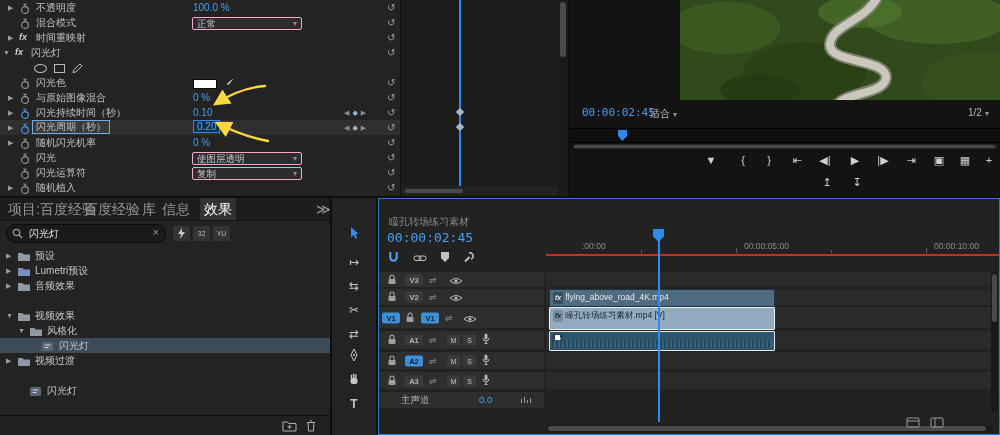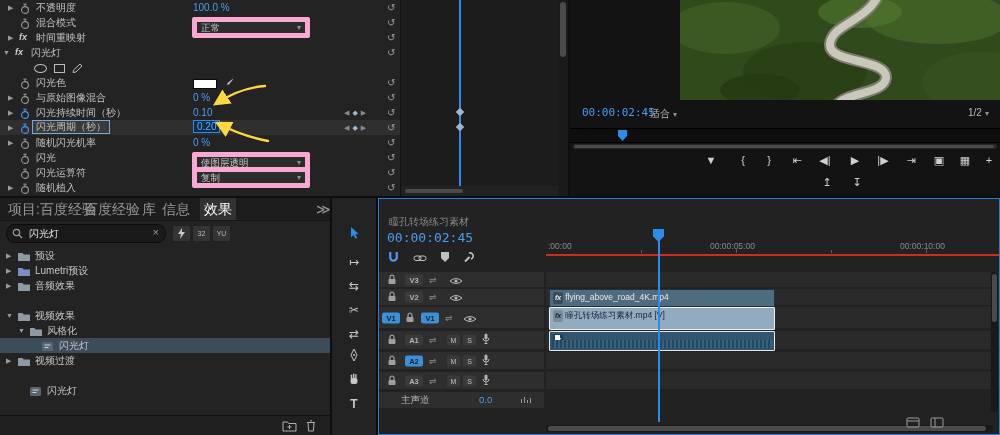--- a/index.html
+++ b/index.html
@@ -14,21 +14,21 @@
   .r.sel{background:#2f2f2f;}
   .tw{position:absolute;left:8px;font-size:7px;color:#9a9a9a;}
   .sw{position:absolute;left:20px;top:2.5px;width:10px;height:11px;color:#9a9a9a;}
   .sw.on{color:#4a9df0;}
   .sw svg{stroke:currentColor;fill:none;stroke-width:1.1px;}
   .fxb{position:absolute;left:19px;font-style:italic;font-weight:bold;font-size:9px;color:#cfcfcf;}
   .lbl{position:absolute;left:36px;color:#c2c2c2;}
   .val{position:absolute;left:193px;color:#4a9df0;}
   .lblbox{border:1px solid #76a9dd;background:#3a3a3a;padding:0 3px;margin-left:-4px;line-height:12px;}
   .valbox{border:1px solid #2d8ceb;background:#0f2d49;padding:0 3px;color:#5cb0ff;line-height:11px;}
-  .dd{position:absolute;left:192px;top:1.5px;width:100px;height:11px;background:#2c2c2c;border:5px solid #f9a8d4;
+  .dd{position:absolute;left:192px;top:1.5px;width:100px;height:11px;background:#2c2c2c;border:1px solid #f9a8d4;
       border-radius:2px;font-size:9.5px;line-height:11px;color:#c9c9c9;display:flex;justify-content:space-between;padding:0 4px;}
   .kf{position:absolute;left:344px;font-size:7px;color:#8b8b8b;letter-spacing:3px;}
   .kf .d{color:#9fb6cc;}
   .rst{position:absolute;left:387px;font-size:10px;color:#9a9a9a;}
   #fx-tl{left:400px;top:0;width:158px;height:186px;background:#1c1c1c;border-left:1px solid #101010;position:absolute;}
   #fx-tl-bottom{left:400px;top:186px;width:158px;height:10px;background:#222;position:absolute;border-left:1px solid #101010;}
   #fx-vscroll{left:558px;top:0;width:10px;height:196px;background:#1a1a1a;position:absolute;}
   .thumb{background:#4a4a4a;border-radius:3px;position:absolute;}
   .playhead{position:absolute;width:2px;background:#2d8ceb;}
   .kfd{position:absolute;width:6px;height:6px;background:#9fb6cc;transform:rotate(45deg);}
@@ -65,21 +65,21 @@
 
   
   #tools-panel{left:332px;top:198px;width:44px;height:237px;}
   .tool{position:absolute;left:12px;width:20px;height:20px;text-align:center;font-size:12px;color:#c8c8c8;line-height:20px;}
 
   
   #tl-panel{left:378px;top:198px;width:622px;height:237px;background:#222222;border:1px solid #2a7fd4;box-sizing:border-box;}
   #tl-annot{position:absolute;left:4px;top:2px;font-size:11.5px;font-weight:bold;color:#ff2525;white-space:nowrap;z-index:12;}
   #tl-tab{position:absolute;left:10px;top:16px;font-size:10px;color:#8a8a8a;}
   #tl-tc{position:absolute;left:8px;top:31px;font-size:13px;}
-  .rlabel{position:absolute;top:42px;font-size:8.5px;color:#8a8a8a;white-space:nowrap;}
+  .rlabel{position:absolute;top:42px;font-size:8.5px;color:#8a8a8a;white-space:nowrap;margin-left:34px;}
   .rtick{position:absolute;top:49px;width:1px;height:5px;background:#5a5a5a;}
   #render-bar{position:absolute;left:167px;top:55px;width:453px;height:2px;background:#cf2b20;}
   .lane{position:absolute;left:167px;width:453px;background:#2a2a2a;}
   .thead{position:absolute;left:0;width:165px;background:#2e2e2e;}
   .tbadge{position:absolute;top:50%;transform:translateY(-50%);width:18px;height:11px;background:#3a3a3a;border-radius:2px;
           color:#b5b5b5;font-size:7.5px;font-weight:bold;line-height:11px;text-align:center;}
   .tbadge.on{background:#3d8fd6;color:#0e2233;}
   .ms{position:absolute;top:50%;transform:translateY(-50%);width:13px;height:11px;background:#3a3a3a;border-radius:2px;
       color:#c2c2c2;font-size:7px;line-height:11px;text-align:center;}
   .hicon{position:absolute;top:50%;transform:translateY(-50%);}

